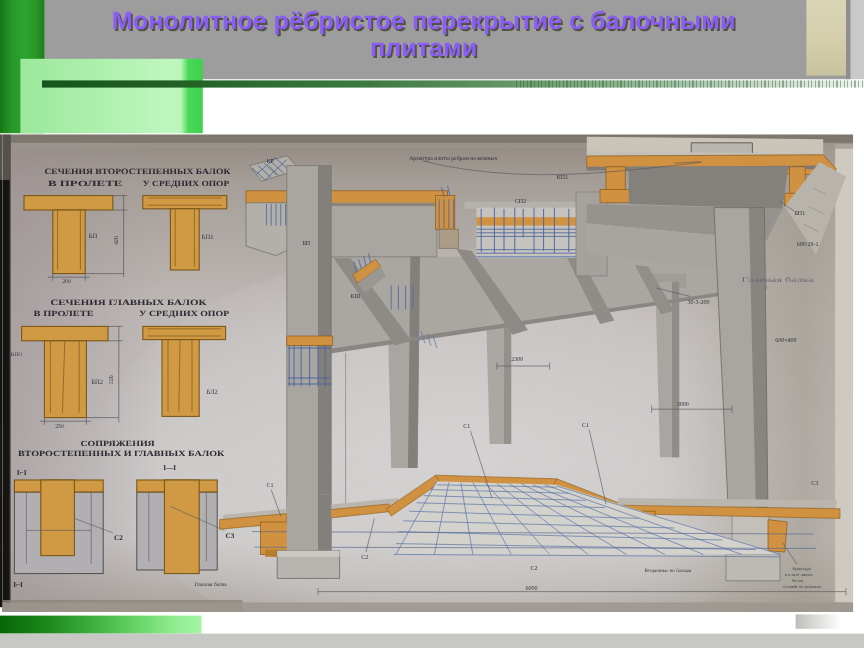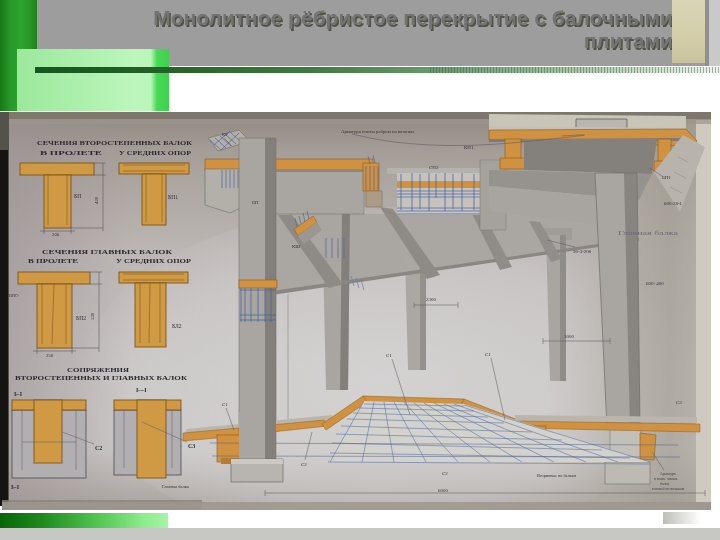--- a/index.html
+++ b/index.html
@@ -4,22 +4,22 @@
 <style>
   html,body{margin:0;padding:0;width:720px;height:540px;overflow:hidden;background:#ffffff;
     font-family:"Liberation Sans", sans-serif;}
   .abs{position:absolute;}
 </style>
 </head>
 <body>
 
 <div class="abs" style="left:36px;top:0;width:672px;height:66px;background:#9d9d9d;"></div>
 
-<div class="abs" style="left:33px;top:6px;width:640px;height:60px;text-align:right;
-  font-weight:bold;font-size:21px;line-height:23px;color:#737373;
+<div class="abs" style="left:33px;top:6px;width:640px;height:60px;text-align:center;
+  font-weight:bold;font-size:21px;line-height:23px;color:#8b5cf6;
   text-shadow:1.5px 1.5px 0 rgba(62,62,48,0.8);">Монолитное рёбристое перекрытие с балочными<br>плитами</div>
 
 <div class="abs" style="left:672px;top:0;width:33px;height:63px;background:linear-gradient(180deg,#d9d5b6 0%,#d3cdaa 60%,#c9c29e 100%);"></div>
 
 <div class="abs" style="left:705px;top:0;width:4px;height:66px;background:#8f8f8f;"></div>
 
 <div class="abs" style="left:709px;top:0;width:11px;height:66px;background:#c9c9c9;"></div>
 
 <div class="abs" style="left:0;top:0;width:37px;height:111px;background:linear-gradient(90deg,#157815 0%,#27962a 25%,#2da42d 55%,#299629 80%,#1d7f1d 100%);"></div>
 

